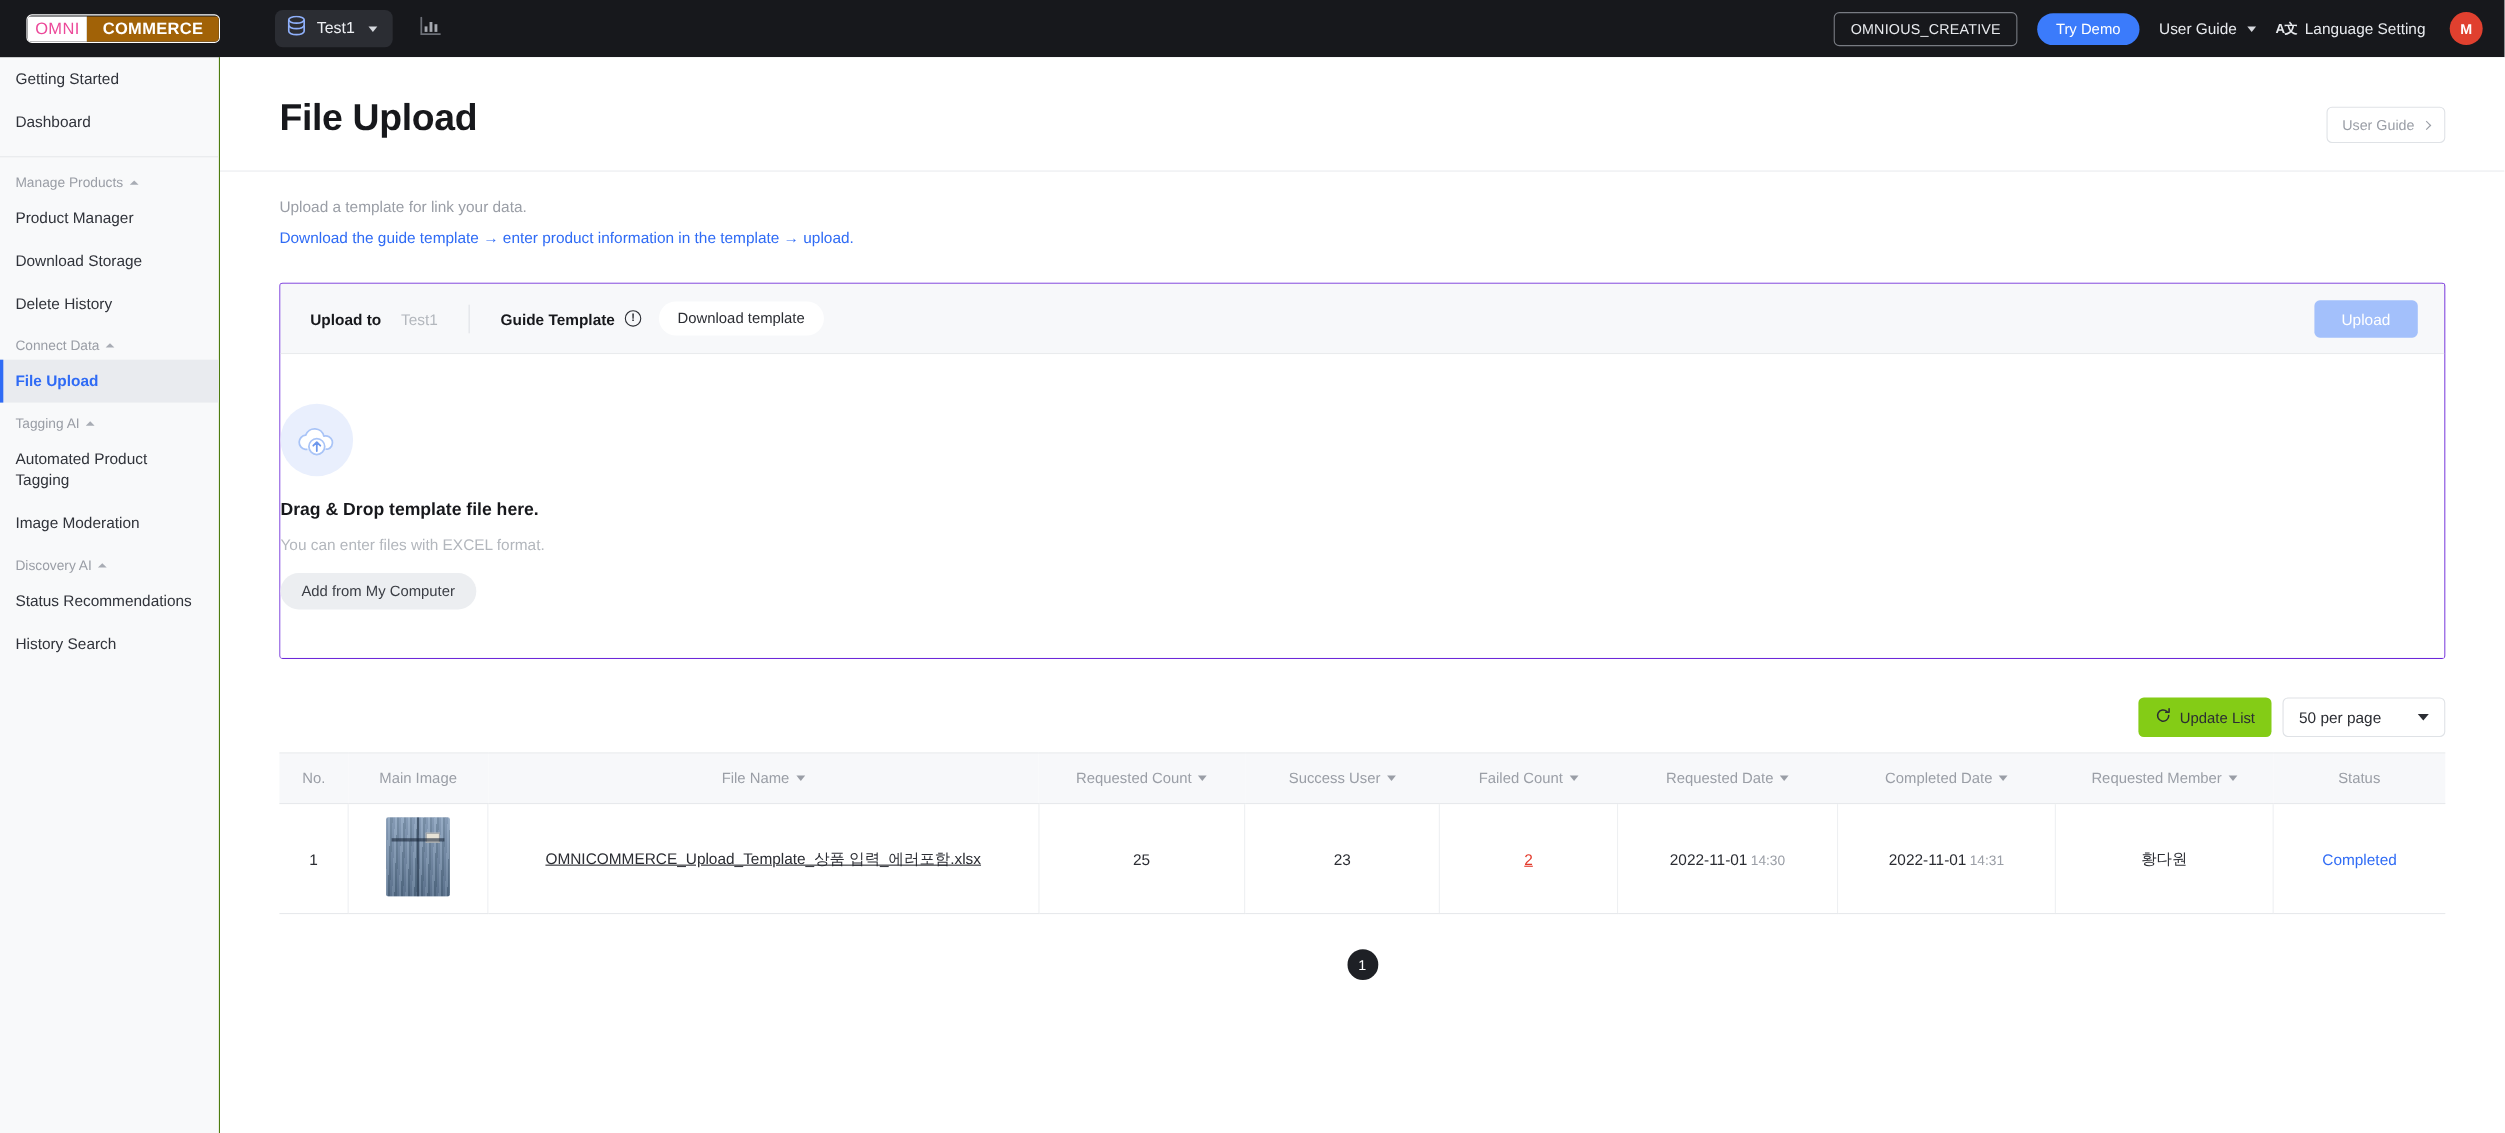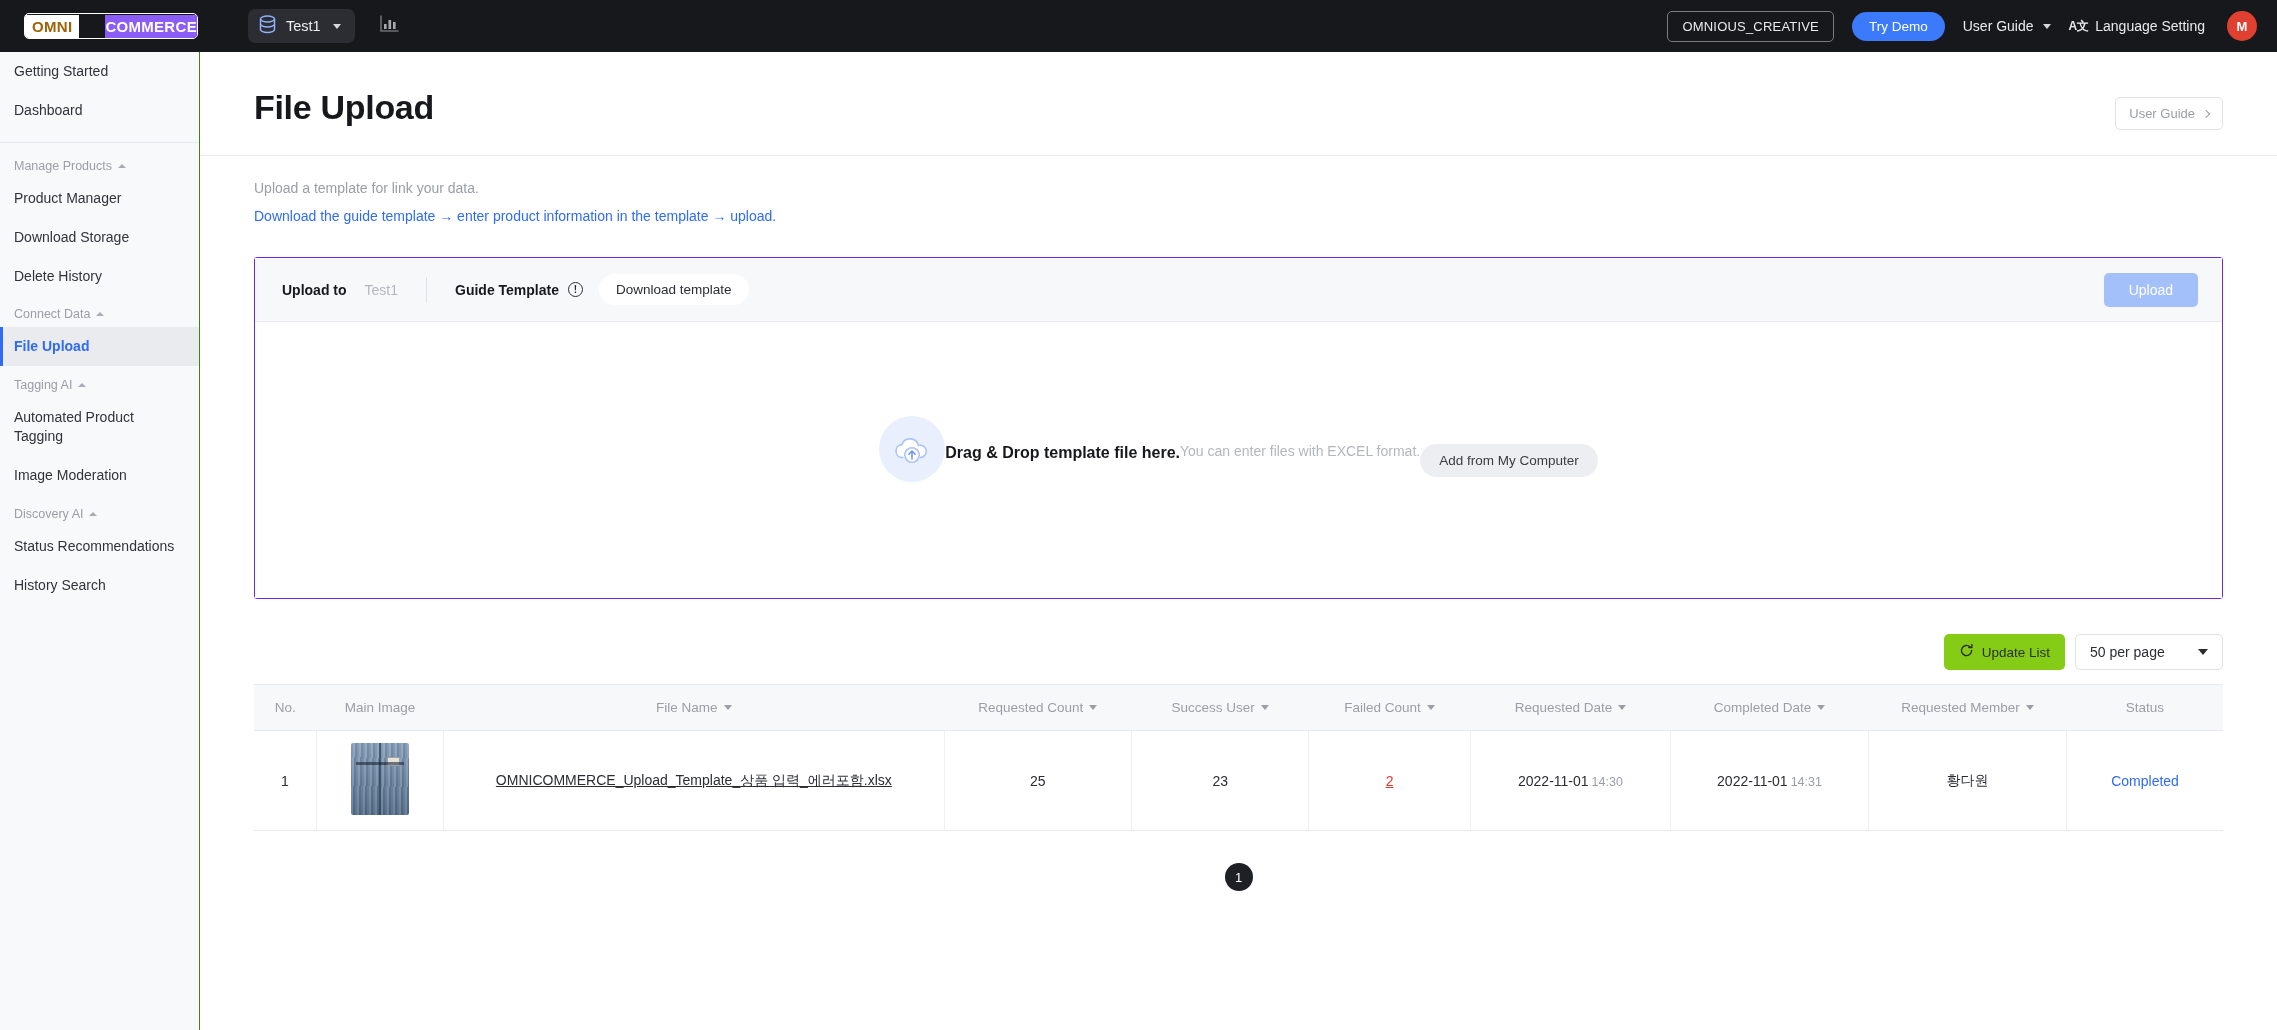--- a/index.html
+++ b/index.html
@@ -22,28 +22,28 @@
   }
   .logo {
     display: flex;
     align-items: center;
     border: 1.5px solid #ffffff;
     border-radius: 5px;
     overflow: hidden;
     height: 26px;
   }
   .logo .omni {
-    background: #ffffff; color: #a16207;
+    background: #ffffff; color: #ec4899;
+    font-size: 15px; font-weight: 400; letter-spacing: .3px;
+    padding: 0 7px; line-height: 23px; height: 23px;
+  }
+  .logo .commerce {
+    background: #a16207; color: #ffffff;
     font-size: 15px; font-weight: 700; letter-spacing: .3px;
-    padding: 0 7px; line-height: 23px; height: 23px;
-  }
-  .logo .commerce {
-    background: #8b5cf6; color: #ffffff;
-    font-size: 15px; font-weight: 700; letter-spacing: .3px;
-    padding: 0 0; line-height: 23px; height: 23px; margin-left: 26px;
+    padding: 0 14px; line-height: 23px; height: 23px;
   }
   .proj-chip {
     display: flex; align-items: center; gap: 10px;
     background: #2b2d33;
     border-radius: 7px;
     height: 34px;
     padding: 0 14px 0 11px;
     margin-left: 50px;
     cursor: pointer;
   }
@@ -204,22 +204,22 @@
     margin-left: auto;
     background: #a3c0fb;
     color: #ffffff;
     border-radius: 5px;
     font-size: 14px;
     padding: 9px 25px;
     cursor: pointer;
   }
   .dropzone {
     height: 276px;
-    display: flex; flex-direction: row;
-    align-items: center; justify-content: center;
+    display: flex; flex-direction: column;
+    align-items: flex-start; justify-content: center;
     background: #ffffff;
   }
   .cloud-circle {
     width: 66px; height: 66px; border-radius: 50%;
     background: #e9effd;
     display: flex; align-items: center; justify-content: center;
     margin-bottom: 22px;
   }
   .dz-title { font-size: 16px; font-weight: 700; color: #17181c; margin-bottom: 14px; }
   .dz-sub { font-size: 14px; color: #b3b7bd; margin-bottom: 18px; }

